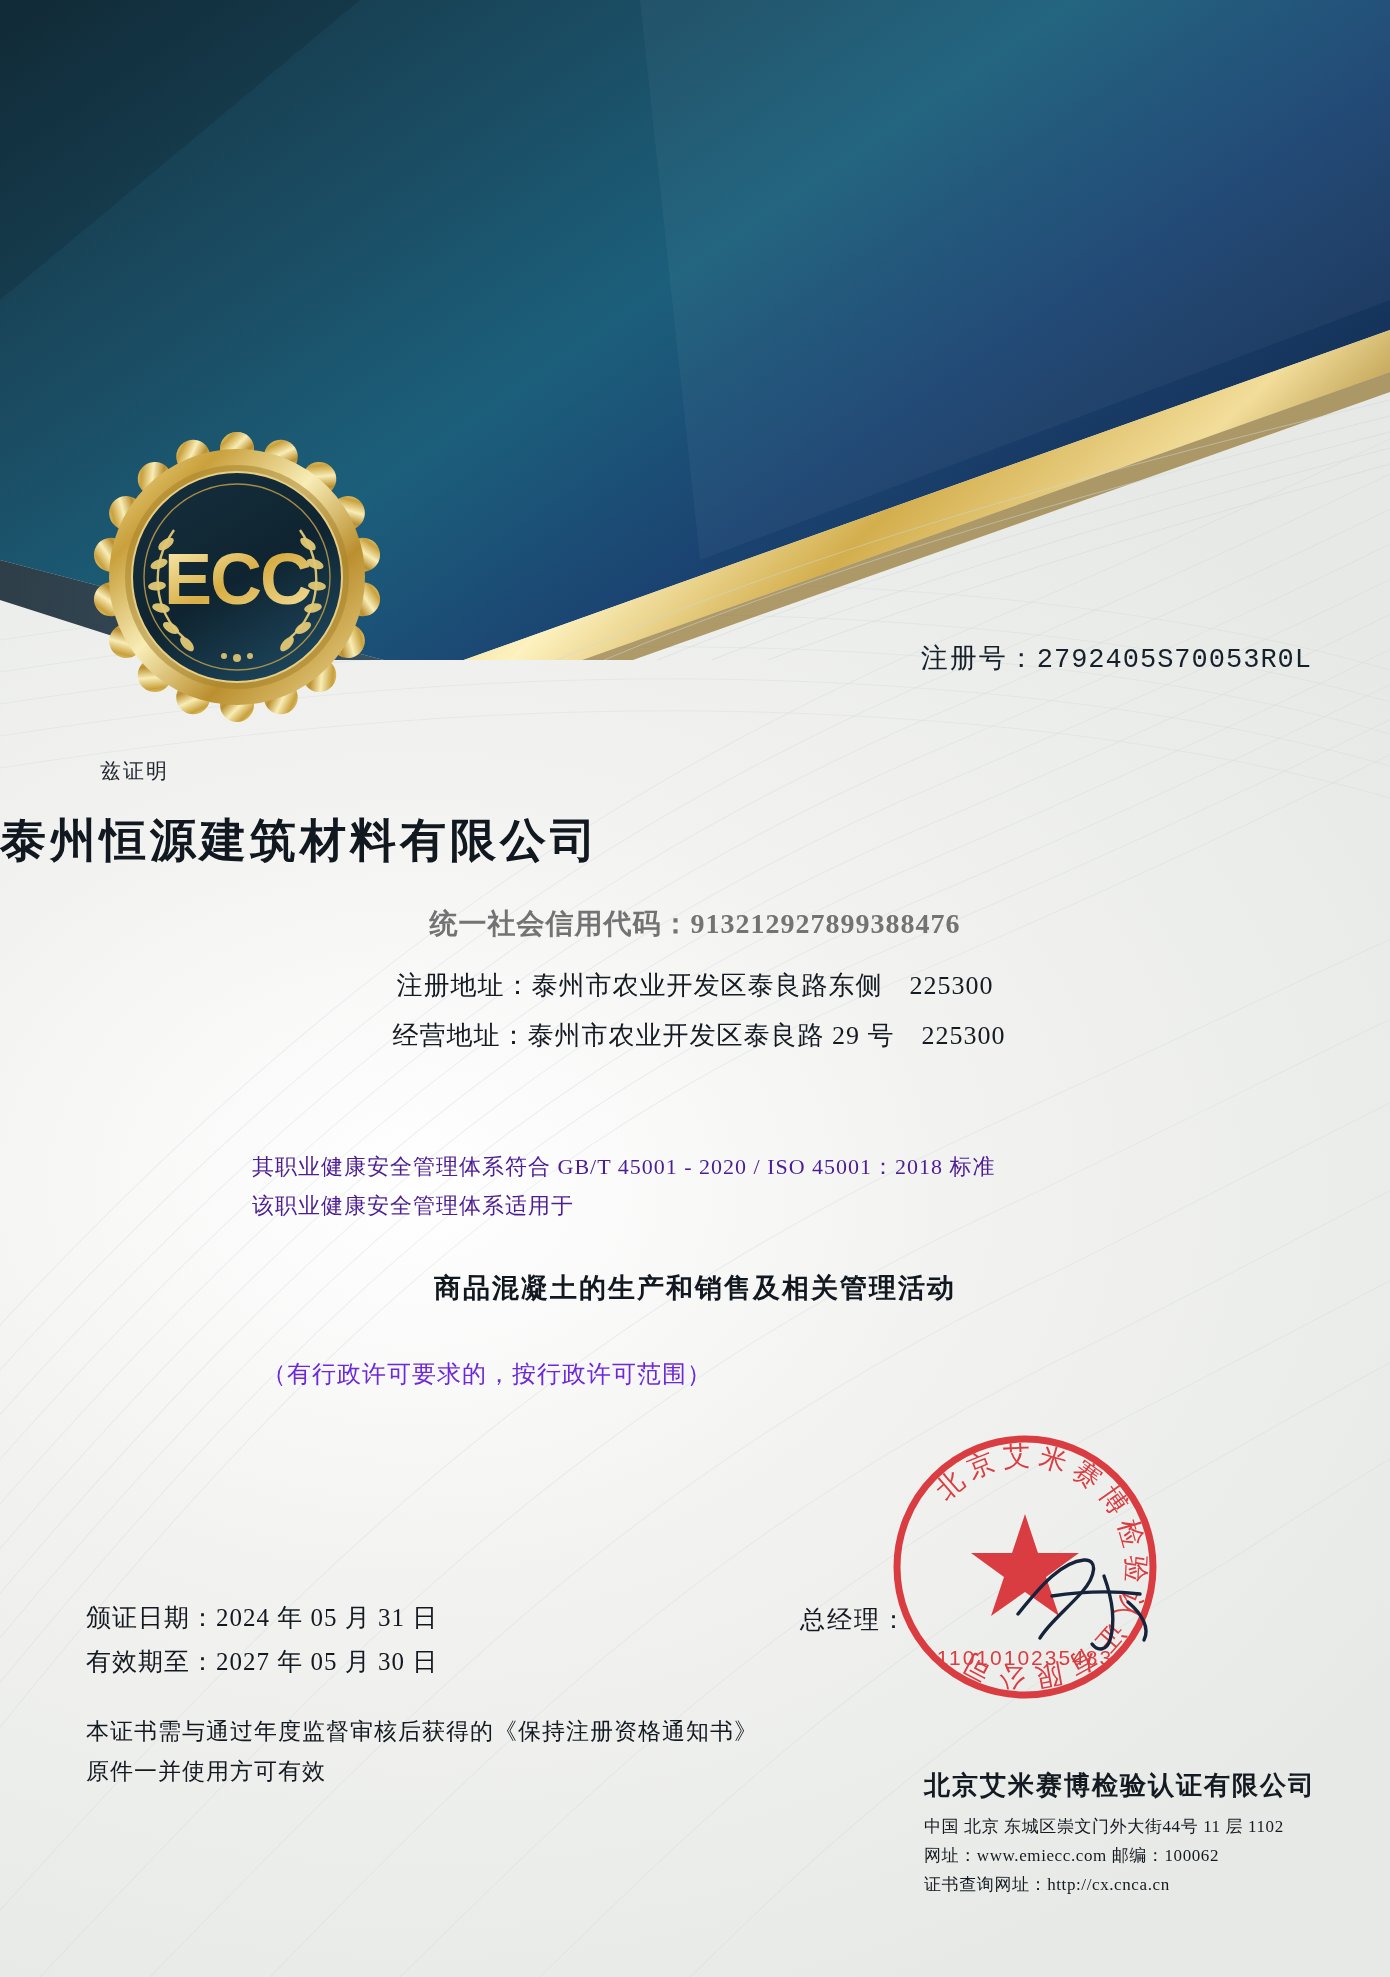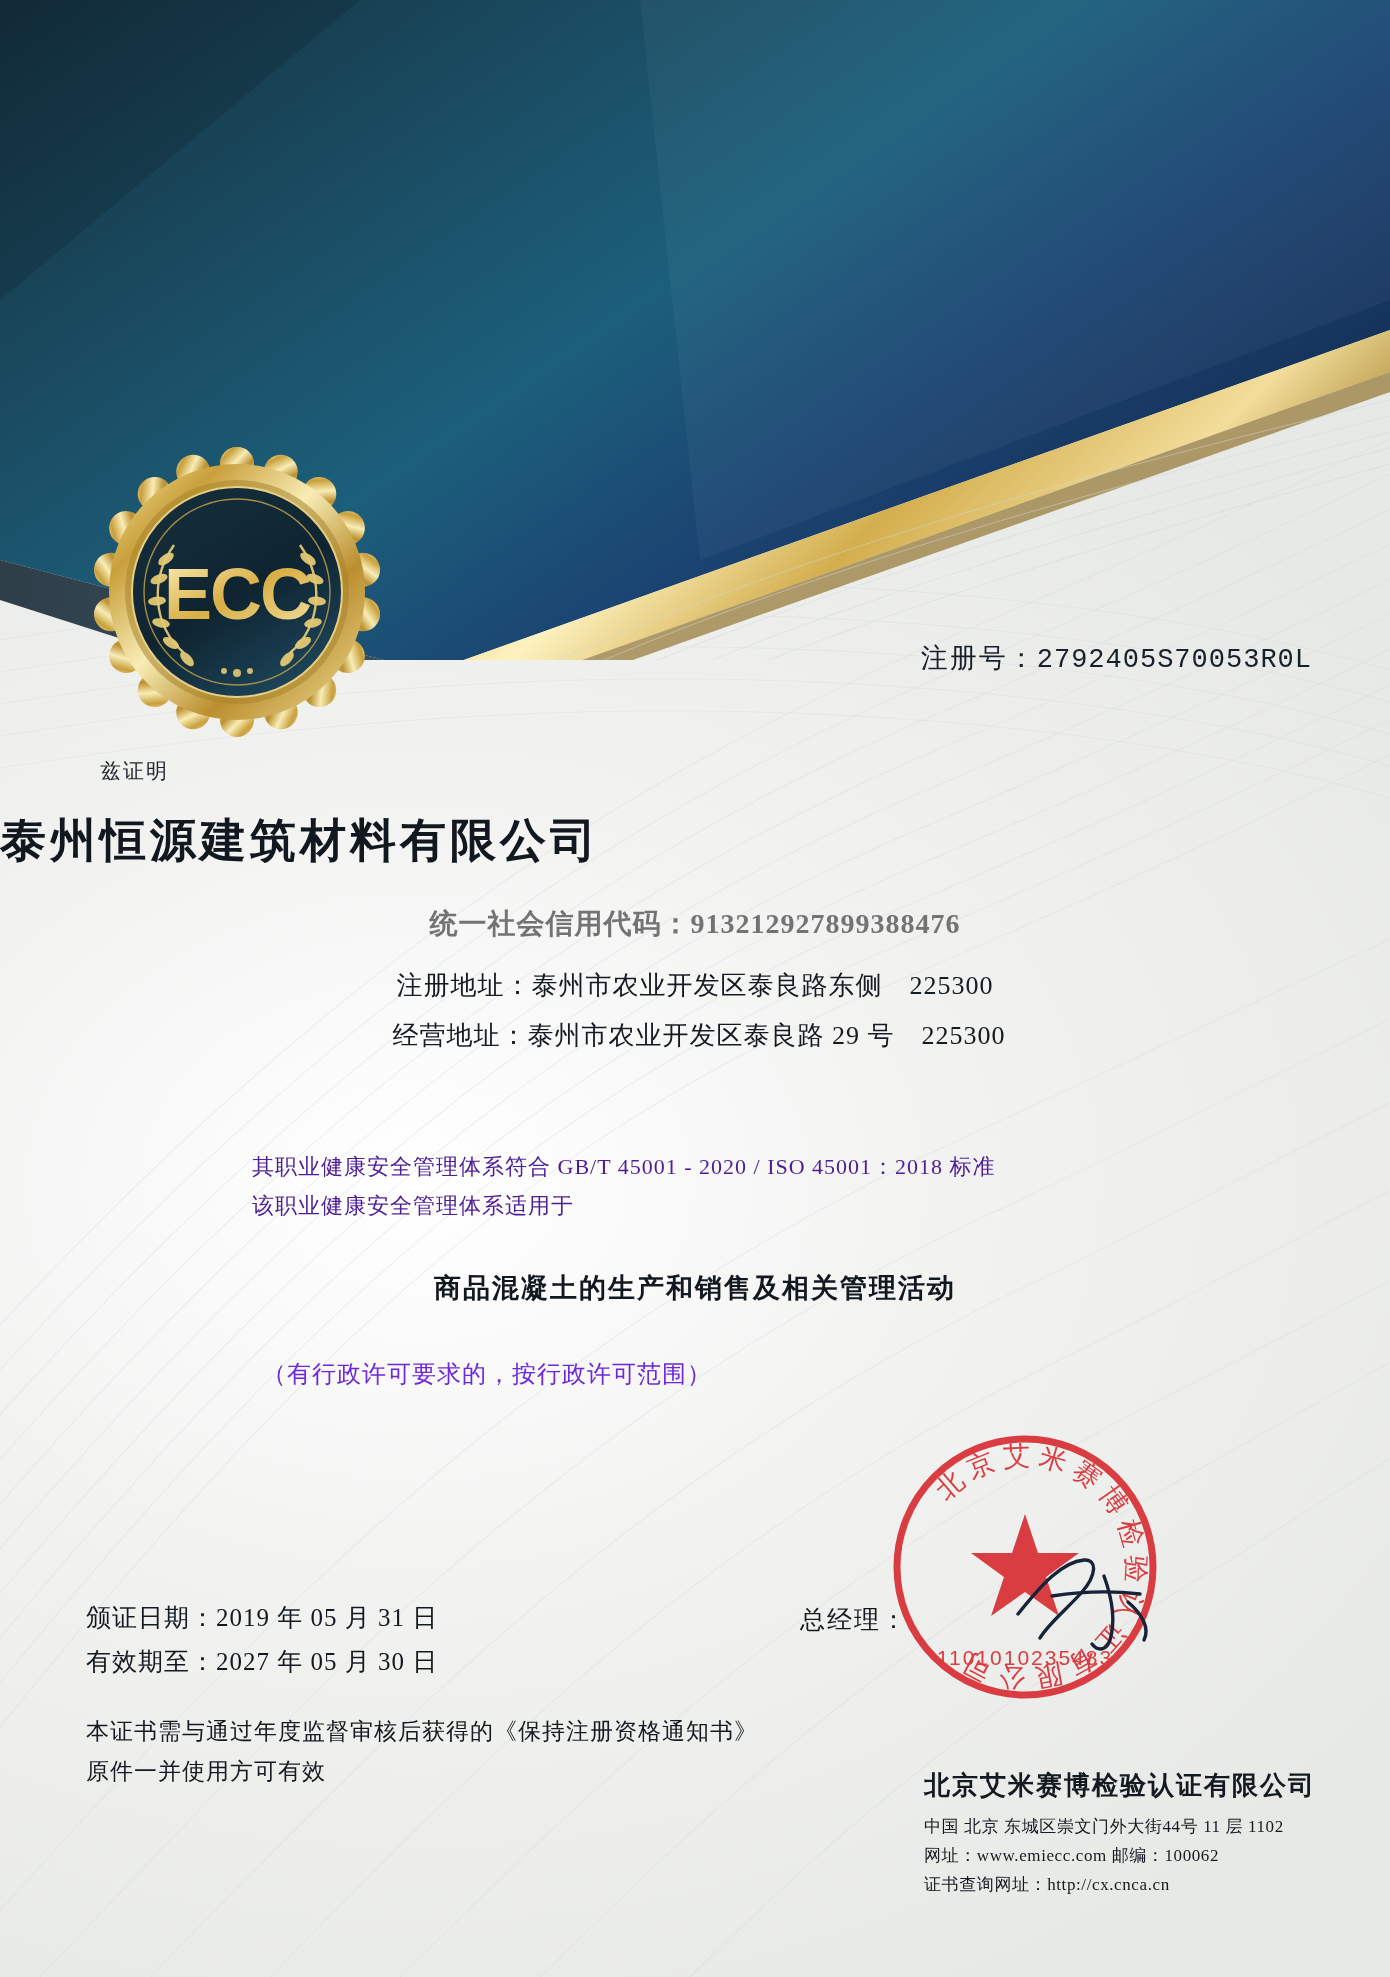--- a/index.html
+++ b/index.html
@@ -61,21 +61,21 @@
     letter-spacing: 8px;
     font-weight: 700;
     line-height: 1.05;
     text-shadow: 0 3px 10px rgba(0,0,0,.3);
   }
 
   
   .medal {
     position: absolute;
     left: 92px;
-    top: 447px;
+    top: 432px;
     width: 290px;
     height: 290px;
   }
   .medal svg { display: block; }
 
   
   .reg-no {
     position: absolute;
     right: 78px;
     top: 640px;
@@ -420,21 +420,21 @@
 
   <div class="standard">
     <div>其职业健康安全管理体系符合 GB/T 45001 - 2020 / ISO 45001：2018 标准</div>
     <div>该职业健康安全管理体系适用于</div>
   </div>
 
   <div class="scope">商品混凝土的生产和销售及相关管理活动</div>
   <div class="scope-note">（有行政许可要求的，按行政许可范围）</div>
 
   <div class="dates">
-    <div>颁证日期：2019 年 05 月 31 日</div>
+    <div>颁证日期：2024 年 05 月 31 日</div>
     <div>有效期至：2027 年 05 月 30 日</div>
   </div>
 
   <div class="gm">总经理：</div>
 
   <div class="stamp">
     <svg width="290" height="290" viewBox="0 0 290 290" xmlns="http://www.w3.org/2000/svg">
       <defs>
         <path id="ringPath" d="M145,145 m-102,0 a102,102 0 1,1 204,0 a102,102 0 1,1 -204,0"></path>
       </defs>

